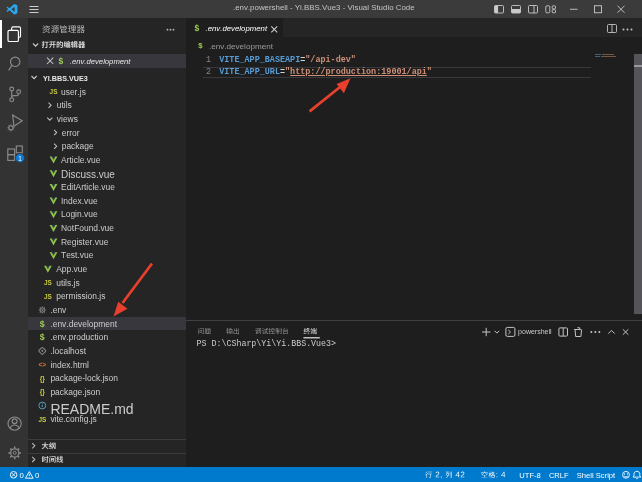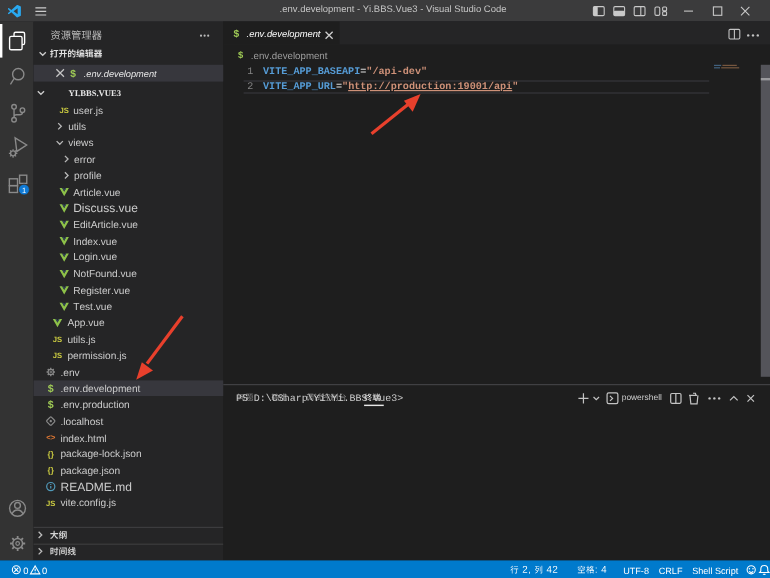--- a/index.html
+++ b/index.html
@@ -17,21 +17,21 @@
 <svg class="ovl" width="1" height="1">
     <g transform="translate(6.6,4.1) scale(0.108)">
 <path fill="#29a9f1" d="M96.5 10.7L75 .4c-2.4-1.2-5.3-.7-7.2 1.2L26.6 39.2 8.7 25.6c-1.7-1.3-4-1.2-5.6.2L1.3 27.4c-1.7 1.6-1.7 4.3 0 5.9L16.8 48 1.3 62.7c-1.7 1.6-1.7 4.3 0 5.9l1.8 1.6c1.6 1.4 3.9 1.5 5.6.2l17.9-13.6 41.2 37.6c1.9 1.9 4.8 2.4 7.2 1.2l21.5-10.3c2.1-1 3.5-3.2 3.5-5.6V16.3c0-2.4-1.4-4.6-3.5-5.6zM75 72.2L43.7 48.5 75 24.8V72.2z"></path>
     </g>
   </svg>
 <svg class="ovl" width="1" height="1">
     <g stroke="#cccccc" stroke-width="1">
       <path d="M29.5 6.5h9M29.5 9.5h9M29.5 12.5h9"></path>
     </g>
   </svg>
-<div class="a" style="left:233px;top:2.8px;width:210px;font-size:7.9px;color:#c5c5c5;white-space:nowrap">.env.development - Yi.BBS.Vue3 - Visual Studio Code</div>
+<div class="a" style="left:233px;top:2.8px;width:210px;font-size:7.9px;color:#c5c5c5;white-space:nowrap">.env.powershell - Yi.BBS.Vue3 - Visual Studio Code</div>
 <svg class="ovl" width="1" height="1">
     <g stroke="#c9c9c9" stroke-width="0.9" fill="none">
 <rect x="494.5" y="5.5" width="9" height="7.5" rx="1"></rect>
 <rect x="511.5" y="5.5" width="9" height="7.5" rx="1"></rect>
 <rect x="528.5" y="5.5" width="9" height="7.5" rx="1"></rect>
 <rect x="545.8" y="5.8" width="4" height="7" rx="1.2"></rect>
       <rect x="552.2" y="5.8" width="3.3" height="3.1" rx="0.8"></rect>
       <rect x="552.2" y="9.7" width="3.3" height="3.1" rx="0.8"></rect>
 <path d="M570 9.25h7.5"></path>
 <rect x="594.5" y="5.75" width="7" height="7"></rect>
@@ -108,21 +108,21 @@
   </svg>
 <div class="a" style="left:28px;top:54.2px;width:158px;height:13.5px;background:#37373d"></div>
 <svg class="ovl" width="1" height="1">
     <path d="M47 57.7l6.3 6.3M53.3 57.7l-6.3 6.3" stroke="#c5c5c5" stroke-width="1.05"></path>
   </svg>
 <div class="a" style="left:58.5px;top:56.3px;font-size:8.5px;color:#9fca56;font-weight:bold">$</div>
 <div class="a" style="left:69.8px;top:56.8px;font-size:7.7px;font-style:italic;color:#e8e8e8">.env.development</div>
 <svg class="ovl" width="1" height="1">
     <path d="M31.5 76l2.6 2.6 2.6-2.6" stroke="#cccccc" fill="none" stroke-width="1.1"></path>
   </svg>
-<div class="a" style="left:57px;top:73.7px;font-size:7.2px;font-weight:bold;color:#e8e8e8;font-family:Liberation Serif, serif;">YI.BBS.VUE3</div>
+<div class="a" style="left:43px;top:73.7px;font-size:7.2px;font-weight:bold;color:#e8e8e8;">YI.BBS.VUE3</div>
 <div class="a" style="left:28px;top:316.8px;width:158px;height:13.66px;background:#37373d"></div>
 <svg class="ovl" width="1" height="1">
     <text x="53.5" y="94.0" text-anchor="middle" font-size="6.4" font-weight="bold" fill="#cbcb41" font-family="Liberation Sans">JS</text>
     <path d="M48.5 102.6l2.6 2.6-2.6 2.6" stroke="#b8b8b8" fill="none" stroke-width="1.1"></path>
     <path d="M47.2 117.6l2.6 2.6 2.6-2.6" stroke="#b8b8b8" fill="none" stroke-width="1.1"></path>
     <path d="M54.1 129.9l2.6 2.6-2.6 2.6" stroke="#b8b8b8" fill="none" stroke-width="1.1"></path>
     <path d="M54.1 143.6l2.6 2.6-2.6 2.6" stroke="#b8b8b8" fill="none" stroke-width="1.1"></path>
     <g transform="translate(53.5,159.8)">
       <path d="M-3.9-3.2h2.2L0 0l1.7-3.2h2.2L0 3.8z" fill="#8dc149"></path>
       <path d="M-1.7-3.2L0-0.4l1.7-2.8h-1L0-2l-.7-1.2z" fill="#35495e"></path>
@@ -178,40 +178,40 @@
     <text x="42.3" y="380.5" text-anchor="middle" font-size="6.8" font-weight="bold" fill="#cbcb41" font-family="Liberation Sans">{}</text>
     <text x="42.3" y="394.2" text-anchor="middle" font-size="6.8" font-weight="bold" fill="#cbcb41" font-family="Liberation Sans">{}</text>
     <circle cx="42.3" cy="405.5" r="3.4" fill="none" stroke="#519aba" stroke-width="1"></circle>
     <path d="M42.3 404.9v2.2M42.3 403.3v0.9" stroke="#519aba" stroke-width="1"></path>
     <text x="42.3" y="421.6" text-anchor="middle" font-size="6.4" font-weight="bold" fill="#cbcb41" font-family="Liberation Sans">JS</text>
   </svg>
 <div class="a" style="left:61.0px;top:86.6px;font-size:8.45px;color:#cccccc;white-space:nowrap">user.js</div>
 <div class="a" style="left:56.8px;top:100.2px;font-size:8.45px;color:#cccccc;white-space:nowrap">utils</div>
 <div class="a" style="left:56.8px;top:113.9px;font-size:8.45px;color:#cccccc;white-space:nowrap">views</div>
 <div class="a" style="left:61.7px;top:127.5px;font-size:8.45px;color:#cccccc;white-space:nowrap">error</div>
-<div class="a" style="left:61.7px;top:141.2px;font-size:8.45px;color:#cccccc;white-space:nowrap">profile</div>
+<div class="a" style="left:61.7px;top:141.2px;font-size:8.45px;color:#cccccc;white-space:nowrap">package</div>
 <div class="a" style="left:61.0px;top:154.8px;font-size:8.45px;color:#cccccc;white-space:nowrap">Article.vue</div>
 <div class="a" style="left:61.0px;top:168.5px;font-size:10px;color:#cccccc;white-space:nowrap">Discuss.vue</div>
 <div class="a" style="left:61.0px;top:182.1px;font-size:8.45px;color:#cccccc;white-space:nowrap">EditArticle.vue</div>
 <div class="a" style="left:61.0px;top:195.8px;font-size:8.45px;color:#cccccc;white-space:nowrap">Index.vue</div>
 <div class="a" style="left:61.0px;top:209.4px;font-size:8.45px;color:#cccccc;white-space:nowrap">Login.vue</div>
 <div class="a" style="left:61.0px;top:223.1px;font-size:8.45px;color:#cccccc;white-space:nowrap">NotFound.vue</div>
 <div class="a" style="left:61.0px;top:236.7px;font-size:8.45px;color:#cccccc;white-space:nowrap">Register.vue</div>
 <div class="a" style="left:61.0px;top:250.4px;font-size:8.45px;color:#cccccc;white-space:nowrap">Test.vue</div>
 <div class="a" style="left:56.2px;top:264.0px;font-size:8.45px;color:#cccccc;white-space:nowrap">App.vue</div>
 <div class="a" style="left:56.2px;top:277.7px;font-size:8.45px;color:#cccccc;white-space:nowrap">utils.js</div>
 <div class="a" style="left:56.2px;top:291.3px;font-size:8.45px;color:#cccccc;white-space:nowrap">permission.js</div>
 <div class="a" style="left:50.4px;top:305.0px;font-size:8.45px;color:#cccccc;white-space:nowrap">.env</div>
 <div class="a" style="left:50.4px;top:318.6px;font-size:8.45px;color:#cccccc;white-space:nowrap">.env.development</div>
 <div class="a" style="left:50.4px;top:332.3px;font-size:8.45px;color:#cccccc;white-space:nowrap">.env.production</div>
 <div class="a" style="left:50.4px;top:345.9px;font-size:8.45px;color:#cccccc;white-space:nowrap">.localhost</div>
 <div class="a" style="left:50.4px;top:359.6px;font-size:8.45px;color:#cccccc;white-space:nowrap">index.html</div>
 <div class="a" style="left:50.4px;top:373.2px;font-size:8.45px;color:#cccccc;white-space:nowrap">package-lock.json</div>
 <div class="a" style="left:50.4px;top:386.9px;font-size:8.45px;color:#cccccc;white-space:nowrap">package.json</div>
-<div class="a" style="left:50.4px;top:400.5px;font-size:10px;color:#cccccc;white-space:nowrap">README.md</div>
+<div class="a" style="left:50.4px;top:400.5px;font-size:14px;color:#cccccc;white-space:nowrap">README.md</div>
 <div class="a" style="left:50.4px;top:414.2px;font-size:8.45px;color:#cccccc;white-space:nowrap">vite.config.js</div>
 <div class="a" style="left:28px;top:439.0px;width:158px;height:0;border-top:1px solid #3c3c3e"></div>
 <div class="a" style="left:28px;top:452.6px;width:158px;height:0;border-top:1px solid #3c3c3e"></div>
 <svg class="ovl" width="1" height="1">
     <path d="M32.2 443.2l2.6 2.6-2.6 2.6" stroke="#b8b8b8" fill="none" stroke-width="1.1"></path>
     <g fill="#d2d2d2">
       <path transform="translate(41.50,448.50) scale(0.007300,-0.007300)" d="M56.299560546875 580.382080078125H946.3603515625V456.218505859375H56.299560546875ZM569.5615234375 530.380615234375Q600.101318359375 415.861083984375 652.861083984375 317.0615234375Q705.620849609375 218.261962890625 784.1107177734375 144.062255859375Q862.6005859375 69.862548828125 968.28076171875 27.20263671875Q953.3603515625 14.062255859375 936.4898681640625 -6.1483154296875Q919.619384765625 -26.35888671875 904.3089599609375 -47.6295166015625Q888.99853515625 -68.900146484375 878.978271484375 -86.16064453125Q764.497802734375 -32.48046875 681.997802734375 52.9095458984375Q599.497802734375 138.299560546875 543.39794921875 251.57958984375Q487.298095703125 364.859619140625 448.738037109375 502.099853515625ZM431.7177734375 849.28076171875H563.12158203125Q562.341552734375 773.219970703125 558.841552734375 688.6895751953125Q555.341552734375 604.1591796875 543.341552734375 517.319091796875Q531.341552734375 430.47900390625 504.62158203125 344.9290771484375Q477.901611328125 259.379150390625 430.3516845703125 180.499267578125Q382.8017578125 101.619384765625 308.641845703125 33.5694580078125Q234.48193359375 -34.48046875 127.382080078125 -86.380615234375Q113.24169921875 -61.8798828125 87.9110107421875 -33.1490478515625Q62.580322265625 -4.418212890625 36.51953125 15.182373046875Q138.71923828125 61.40234375 208.0889892578125 121.60205078125Q277.458740234375 181.8017578125 320.49853515625 252.5513916015625Q363.538330078125 323.301025390625 386.63818359375 399.5506591796875Q409.738037109375 475.80029296875 418.5079345703125 553.7301025390625Q427.27783203125 631.659912109375 429.1077880859375 706.6700439453125Q430.937744140625 781.68017578125 431.7177734375 849.28076171875Z"></path>
       <path transform="translate(48.80,448.50) scale(0.007300,-0.007300)" d="M398.95947265625 801.861083984375H873.6396484375V696.418212890625H509.862548828125V-87.16064453125H398.95947265625ZM823.978271484375 801.861083984375H934.3212890625V43.921875Q934.3212890625 3.861083984375 924.981201171875 -19.3994140625Q915.64111328125 -42.659912109375 890.28076171875 -56.240234375Q865.140380859375 -69.6005859375 828.960205078125 -72.940673828125Q792.780029296875 -76.28076171875 740.68017578125 -76.28076171875Q737.340087890625 -54.68017578125 727.4898681640625 -23.9493408203125Q717.6396484375 6.781494140625 705.83935546875 27.822021484375Q737.23876953125 26.0419921875 766.278564453125 26.0419921875Q795.318359375 26.0419921875 805.318359375 26.0419921875Q823.978271484375 26.261962890625 823.978271484375 45.48193359375ZM507.659912109375 583.71923828125 588.822021484375 628.260498046875Q622.36181640625 569.48046875 656.12158203125 504.260498046875Q689.88134765625 439.04052734375 720.361083984375 373.320556640625Q750.8408203125 307.6005859375 775.1005859375 246.9906005859375Q799.3603515625 186.380615234375 815.240234375 135.820556640625L726.837890625 85.379150390625Q712.298095703125 135.379150390625 688.318359375 197.2691650390625Q664.338623046875 259.1591796875 634.7489013671875 326.439208984375Q605.1591796875 393.71923828125 572.2894287109375 459.71923828125Q539.419677734375 525.71923828125 507.659912109375 583.71923828125ZM704.59765625 665.11865234375 801.460205078125 646.63818359375Q775.04052734375 533.55859375 740.2308349609375 422.1888427734375Q705.421142578125 310.819091796875 664.5615234375 212.279296875Q623.701904296875 113.739501953125 578.182373046875 38.759765625Q569.162109375 46.43994140625 553.24169921875 56.960205078125Q537.3212890625 67.48046875 520.5108642578125 77.6107177734375Q503.700439453125 87.740966796875 491.1201171875 93.64111328125Q537.6396484375 162.500732421875 577.439208984375 255.2503662109375Q617.23876953125 348 649.598388671875 453.299560546875Q681.9580078125 558.59912109375 704.59765625 665.11865234375ZM69.43994140625 164.578857421875Q66.8798828125 175.59912109375 60.19970703125 194.9696044921875Q53.51953125 214.340087890625 46.059326171875 235.2706298828125Q38.59912109375 256.201171875 31.9189453125 271.12158203125Q51.1591796875 275.461669921875 69.1591796875 292.12158203125Q87.1591796875 308.781494140625 109.939208984375 336.00146484375Q121.939208984375 349.221435546875 144.7691650390625 379.5513916015625Q167.59912109375 409.88134765625 195.3690185546875 452.3212890625Q223.138916015625 494.76123046875 251.1287841796875 543.701171875Q279.11865234375 592.64111328125 301.99853515625 642.861083984375L402.421142578125 581.059326171875Q349.781494140625 484.419677734375 281.7315673828125 390.0499267578125Q213.681640625 295.68017578125 145.021728515625 224.020263671875V221.460205078125Q145.021728515625 221.460205078125 133.6114501953125 215.56005859375Q122.201171875 209.659912109375 107.2308349609375 200.8096923828125Q92.260498046875 191.95947265625 80.8502197265625 182.21923828125Q69.43994140625 172.47900390625 69.43994140625 164.578857421875ZM69.43994140625 164.578857421875 62.419677734375 257.3212890625 112.720703125 292.822021484375 382.460205078125 337.681640625Q379.340087890625 314.52099609375 378.6700439453125 285.5701904296875Q378 256.619384765625 379 238.35888671875Q287.80029296875 220.47900390625 231.140380859375 208.6490478515625Q174.48046875 196.819091796875 142.42041015625 189.0390625Q110.3603515625 181.259033203125 94.8502197265625 175.698974609375Q79.340087890625 170.138916015625 69.43994140625 164.578857421875ZM57.979736328125 413.279296875Q55.419677734375 425.07958984375 48.739501953125 444.840087890625Q42.059326171875 464.6005859375 34.59912109375 485.921142578125Q27.138916015625 507.24169921875 19.6787109375 522.162109375Q35.35888671875 526.502197265625 49.3089599609375 541.7720947265625Q63.259033203125 557.0419921875 79.0390625 581.701904296875Q87.0390625 593.921875 102.259033203125 621.581787109375Q117.47900390625 649.24169921875 135.698974609375 687.2315673828125Q153.9189453125 725.221435546875 171.35888671875 769.101318359375Q188.798828125 812.981201171875 201.458740234375 856.64111328125L312.24169921875 804.859619140625Q289.021728515625 746.8798828125 257.401611328125 686.9500732421875Q225.781494140625 627.020263671875 190.9913330078125 572.42041015625Q156.201171875 517.820556640625 121.0810546875 472.940673828125V470.380615234375Q121.0810546875 470.380615234375 111.620849609375 464.48046875Q102.16064453125 458.580322265625 89.5303955078125 449.2301025390625Q76.900146484375 439.8798828125 67.43994140625 430.5296630859375Q57.979736328125 421.179443359375 57.979736328125 413.279296875ZM57.979736328125 413.279296875 54.859619140625 496.661376953125 103.380615234375 529.382080078125 268.299560546875 541.681640625Q264.179443359375 519.861083984375 260.779296875 491.9703369140625Q257.379150390625 464.07958984375 256.59912109375 446.0390625Q201.299560546875 440.71923828125 165.8697509765625 435.779296875Q130.43994140625 430.83935546875 109.3299560546875 427.2293701171875Q88.219970703125 423.619384765625 76.7698974609375 420.33935546875Q65.31982421875 417.059326171875 57.979736328125 413.279296875ZM31.59912109375 68.421142578125Q95.499267578125 80.0810546875 186.95947265625 99.301025390625Q278.419677734375 118.52099609375 371.759765625 138.9609375L382.340087890625 38.978271484375Q297.1201171875 16.63818359375 210.5 -5.3118896484375Q123.8798828125 -27.261962890625 52.6396484375 -45.822021484375Z"></path>
     </g>
     <path d="M32.2 456.8l2.6 2.6-2.6 2.6" stroke="#b8b8b8" fill="none" stroke-width="1.1"></path>
@@ -280,21 +280,21 @@
       <path d="M608.3 333.6l3.2-3.2 3.2 3.2"></path>
       <path d="M622.9 329.3l5.4 5.4M628.3 329.3l-5.4 5.4"></path>
     </g>
     <g fill="#c4c4c4">
       <circle cx="591.3" cy="332" r="1"></circle>
       <circle cx="595.3" cy="332" r="1"></circle>
       <circle cx="599.3" cy="332" r="1"></circle>
     </g>
   </svg>
 <div class="a" style="left:518.1px;top:328.4px;font-size:7px;color:#cccccc">powershell</div>
-<div class="a mono" style="left:196.6px;top:328px;font-size:8.3px;color:#cccccc;white-space:pre">PS D:\CSharp\Yi\Yi.BBS.Vue3&gt;</div>
+<div class="a mono" style="left:196.6px;top:339px;font-size:8.3px;color:#cccccc;white-space:pre">PS D:\CSharp\Yi\Yi.BBS.Vue3&gt;</div>
 <svg class="ovl" width="1" height="1">
     <g stroke="#ffffff" fill="none" stroke-width="0.9">
       <circle cx="13.6" cy="474.8" r="3.3"></circle>
       <path d="M11.9 473.1l3.4 3.4M15.3 473.1l-3.4 3.4"></path>
       <path d="M29.3 471.6l3.9 6.6h-7.8z"></path>
       <path d="M29.3 473.9v2.2M29.3 476.9v0.4"></path>
     </g>
   </svg>
 <div class="a" style="left:19.4px;top:470.6px;font-size:7.8px;color:#ffffff">0</div>
 <div class="a" style="left:35px;top:470.6px;font-size:7.8px;color:#ffffff">0</div>

